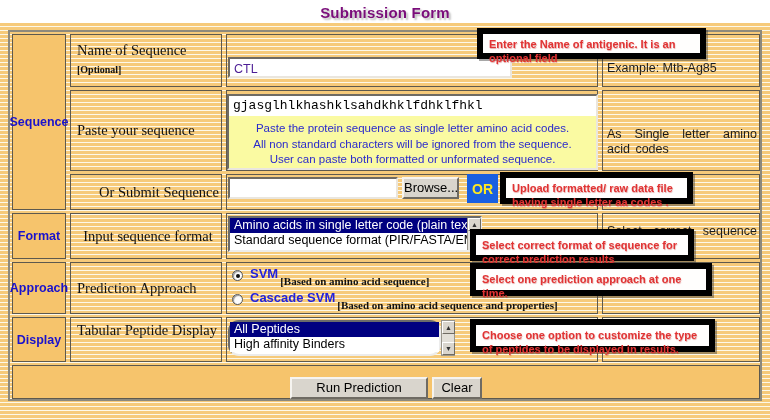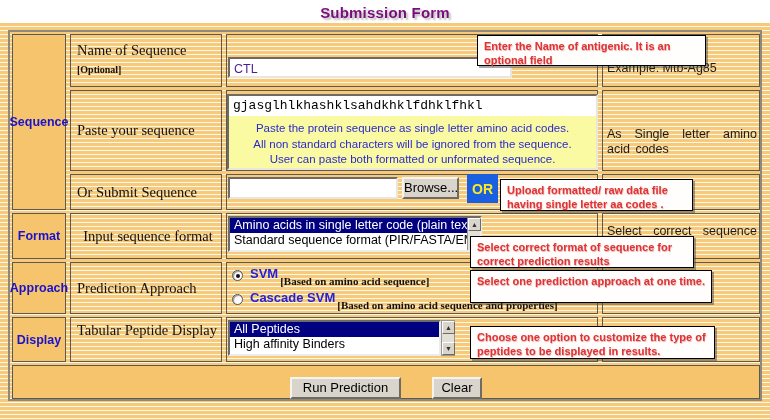--- a/index.html
+++ b/index.html
@@ -42,26 +42,25 @@
   .raised { background:#d9d5cd; border:2px solid; border-color:#f6f4f0 #6f6b63 #6f6b63 #f6f4f0; }
 
   .text-input { position:absolute; font-size:12.5px; color:#4c1d95; padding:3px 0 0 4px; }
   .textarea-box { position:absolute; overflow:hidden; }
   .seq-line { background:#fff; font-family:"Liberation Mono","DejaVu Sans Mono",monospace; font-size:13px; color:#000; padding:2px 0 3px 4px; }
   .paste-help { background:#fafaa2; text-align:center; color:#2a2acc; font-size:11.5px; line-height:15.5px; padding-top:5px; height:100%; }
 
   .or-box { position:absolute; background:#1a5fe0; color:#ffe921; font-weight:bold; font-size:14px; display:flex; align-items:center; justify-content:center; }
 
   .tooltip {
-    position:absolute; background:#fffefd; border:1px solid #000000;
+    position:absolute; background:#fffefd; border:6px solid #000000;
     box-shadow:2px 2px 0 rgba(60,60,60,0.45);
     color:#e13333; font-weight:bold; font-size:11px; line-height:14px;
     padding:3px 5px 2px 6px; text-shadow:0.6px 0.6px 0.8px rgba(180,30,30,0.35);
     z-index:30;
-    margin-top:7px;
   }
 
   .listbox { position:absolute; background:#fff; border:2px solid; border-color:#6b6b6b #ececec #ececec #6b6b6b; }
   .opt { font-size:12.5px; line-height:15px; height:15px; padding-left:4px; white-space:nowrap; overflow:hidden; color:#000; background:#fff; }
   .opt.sel { background:#000080; color:#fff; }
   .scrollbar { position:absolute; top:0; right:0; bottom:0; width:13px; background:#e3e0d9; border-left:1px solid #9a968c; }
   .sb-btn { width:13px; height:13px; background:#d9d5cd; border:1px solid; border-color:#fff #6f6b63 #6f6b63 #fff; font-size:7px; line-height:11px; text-align:center; color:#333; }
   .sb-btn.down { position:absolute; bottom:0; }
 
   .radio-row { position:absolute; display:flex; align-items:flex-end; }
@@ -122,21 +121,21 @@
       <div>Paste the protein sequence as single letter amino acid codes.</div>
       <div>All non standard characters will be ignored from the sequence.</div>
       <div>User can paste both formatted or unformated sequence.</div>
     </div>
   </div>
   <div class="cell" style="left:602px;top:90px;width:158px;height:81px;">
     <div class="hint-text just" style="padding-top:36px;">As Single letter amino acid codes</div>
   </div>
 
   <div class="cell" style="left:70px;top:174px;width:152px;height:36px;">
-    <div class="field-label" style="padding-top:8px;">Or Submit Sequence</div>
+    <div class="field-label" style="padding-top:8px;text-align:right;">Or Submit Sequence</div>
   </div>
   <div class="cell" style="left:226px;top:174px;width:372px;height:36px;"></div>
   <div class="text-input sunken" style="left:228px;top:177px;width:170px;height:22px;"></div>
   <div class="btn raised" style="left:402px;top:177px;width:57px;height:22px;line-height:18px;">Browse...</div>
   <div class="or-box" style="left:467px;top:174px;width:31px;height:29px;">OR</div>
   <div class="cell" style="left:602px;top:174px;width:158px;height:36px;"></div>
 
   <div class="cell" style="left:70px;top:213px;width:152px;height:46px;">
     <div class="field-label" style="padding-top:13px;text-align:center;">Input sequence format</div>
   </div>
@@ -165,32 +164,32 @@
     <div class="radio"></div>
     <span class="radio-name">Cascade SVM</span>
     <span class="radio-note">[Based on amino acid sequence and properties]</span>
   </div>
   <div class="cell" style="left:602px;top:262px;width:158px;height:52px;"></div>
 
   <div class="cell" style="left:70px;top:317px;width:152px;height:45px;">
     <div class="field-label" style="padding-top:3px;">Tabular Peptide Display</div>
   </div>
   <div class="cell" style="left:226px;top:317px;width:372px;height:45px;"></div>
-  <div class="listbox" style="left:228px;top:320px;width:213px;height:36px;">
+  <div class="listbox" style="left:228px;top:320px;width:213px;height:36px;border-radius:11px;">
     <div class="opt sel">All Peptides</div>
     <div class="opt">High affinity Binders</div>
   </div>
   <div class="scrollbar" style="left:441px;top:320px;width:14px;height:36px;border:1px solid #9a968c;">
     <div class="sb-btn">▲</div>
     <div class="sb-btn down">▼</div>
   </div>
   <div class="cell" style="left:602px;top:317px;width:158px;height:45px;"></div>
 
   <div class="cell solid" style="left:12px;top:365px;width:748px;height:34px;"></div>
-  <div class="btn raised" style="left:290px;top:377px;width:111px;height:22px;line-height:18px;">Run Prediction</div>
+  <div class="btn raised" style="left:290px;top:377px;width:138px;height:22px;line-height:18px;">Run Prediction</div>
   <div class="btn raised" style="left:432px;top:377px;width:50px;height:22px;line-height:18px;">Clear</div>
 
   <div class="tooltip" style="left:477px;top:28px;width:229px;height:31px;">Enter the  Name of antigenic. It is an optional field</div>
   <div class="tooltip" style="left:500px;top:172px;width:193px;height:32px;">Upload formatted/ raw data file having single letter aa codes .</div>
   <div class="tooltip" style="left:470px;top:229px;width:224px;height:32px;">Select  correct format of sequence for correct prediction results</div>
   <div class="tooltip" style="left:470px;top:263px;width:242px;height:33px;">Select  one prediction approach at one time.</div>
   <div class="tooltip" style="left:470px;top:319px;width:245px;height:33px;">Choose one option to customize the type of peptides to be displayed in results.</div>
 </div>
 
 </body></html>

